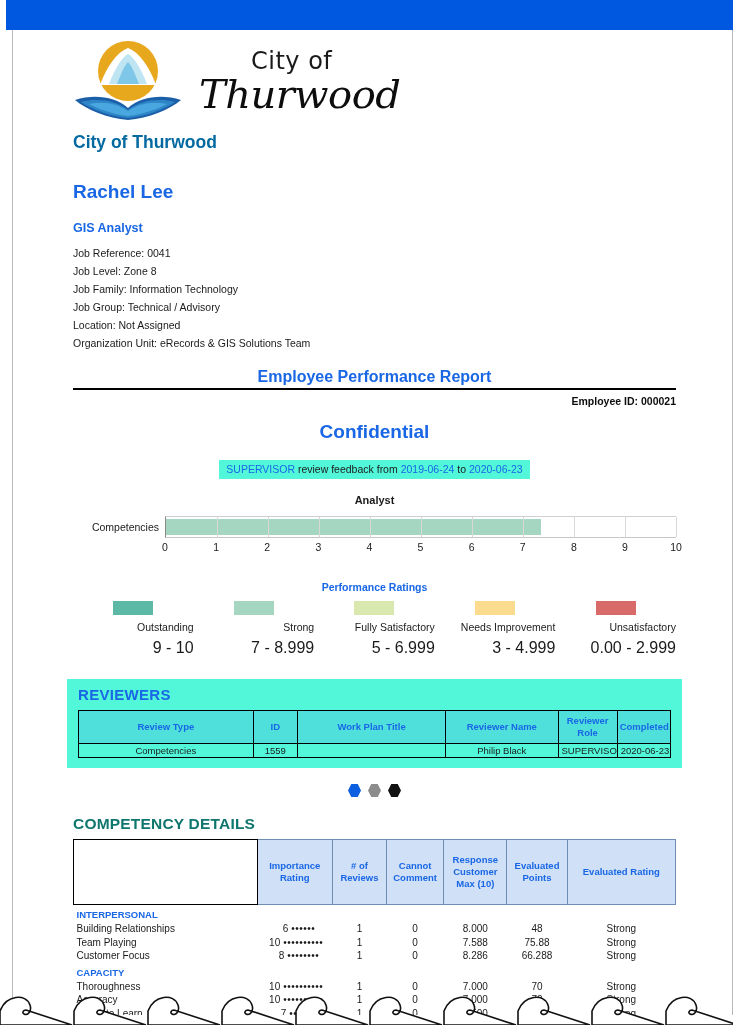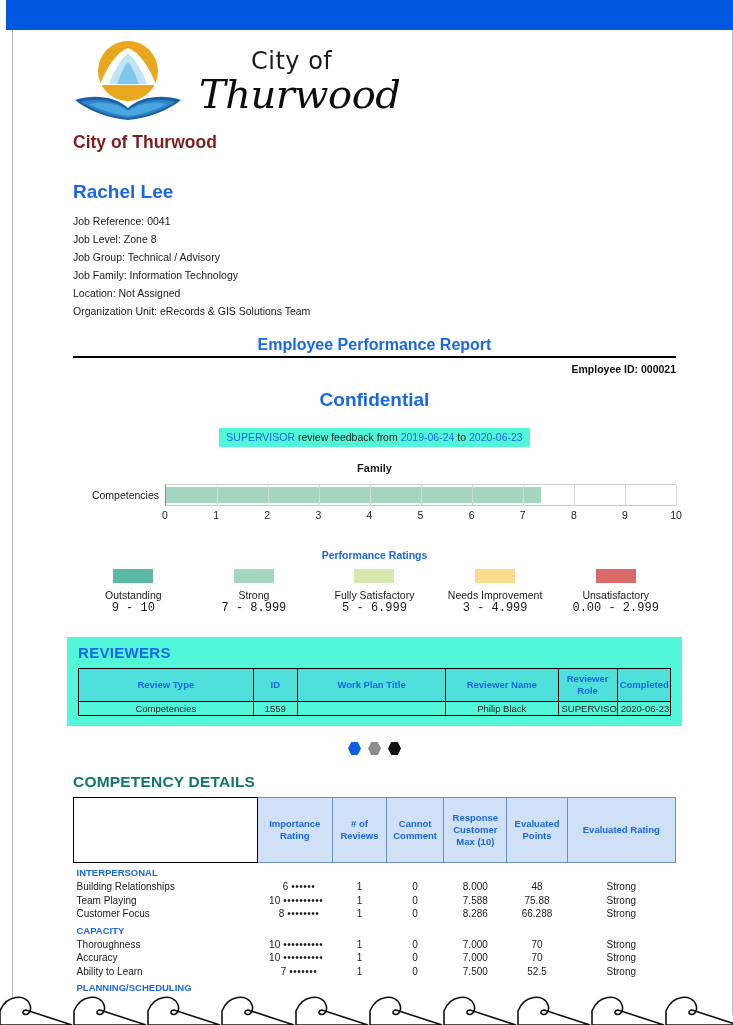--- a/index.html
+++ b/index.html
@@ -60,21 +60,21 @@
     font-family: "DejaVu Serif", serif;
     font-style: italic;
     font-size: 40px;
     color: #0d0d0d;
     line-height: 1.05;
     letter-spacing: -.5px;
   }
 
   
   .org-title {
-    color: #7f1d1d;
+    color: #0369a1;
     font-size: 17.5px;
     font-weight: bold;
     margin-top: 10px;
   }
   .emp-name {
     color: #1967E5;
     font-size: 19px;
     font-weight: bold;
     margin-top: 28px;
   }
@@ -198,36 +198,36 @@
     font-size: 10.5px;
     font-weight: bold;
     margin-top: 24px;
   }
   .legend-row {
     display: flex;
     margin-top: 8px;
   }
   .legend-item {
     flex: 1;
-    text-align: center;
+    text-align: right;
   }
   .legend-swatch {
     width: 40px; height: 14px;
     margin: 0 auto;
     display: block;
   }
   .legend-label {
     font-size: 10.5px;
     color: #1a1a1a;
     margin-top: 6px;
   }
   .legend-range {
-    font-size: 12px;
-    color: #1a1a1a;
-    font-family: Liberation Mono, monospace;
+    font-size: 16px;
+    color: #1a1a1a;
+    margin-top: 6px;
   }
 
   
   .reviewers-block {
     background: #52F7DA;
     margin-top: 22px;
     margin-left: -6px;
     margin-right: -6px;
     padding: 7px 11px 10px 11px;
   }
@@ -367,39 +367,40 @@
         <path d="M16 66 C30 63 44 65 55 73 C66 65 80 63 94 66 C82 72 70 76 55 78 C40 76 28 72 16 66 Z" fill="#49A6DE"></path>
       </svg>
       <div class="logo-word">
         <div class="logo-city">City of</div>
         <div class="logo-name">Thurwood</div>
       </div>
     </div>
 
     <div class="org-title">City of Thurwood</div>
     <div class="emp-name">Rachel Lee</div>
+    <div class="emp-role">GIS Analyst</div>
     <div class="emp-fields" id="emp-fields">
         <div class="emp-field">Job Reference: 0041</div>
         <div class="emp-field">Job Level: Zone 8</div>
+        <div class="emp-field">Job Family: Information Technology</div>
         <div class="emp-field">Job Group: Technical / Advisory</div>
-        <div class="emp-field">Job Family: Information Technology</div>
         <div class="emp-field">Location: Not Assigned</div>
         <div class="emp-field">Organization Unit: eRecords &amp; GIS Solutions Team</div>
       </div>
 
     <div class="report-title">Employee Performance Report</div>
     <div class="rule-black"></div>
     <div class="emp-id">Employee ID: 000021</div>
     <div class="confidential">Confidential</div>
 
     <div class="feedback-band-wrap">
       <span class="feedback-band"><span class="hl">SUPERVISOR</span><span> review feedback from </span><span class="hl">2019-06-24</span><span> to </span><span class="hl">2020-06-23</span></span>
     </div>
 
-    <div class="chart-title">Family</div>
+    <div class="chart-title">Analyst</div>
     <div class="chart-area">
       <div class="chart-cat-label">Competencies</div>
       <div class="chart-plot" id="chart-plot">
         <div class="chart-bar" id="chart-bar" style="width: 73.5%; background: rgb(165, 214, 193);"></div>
       <div class="chart-grid" style="left: 10%;"></div>
           <div class="chart-grid" style="left: 20%;"></div>
           <div class="chart-grid" style="left: 30%;"></div>
           <div class="chart-grid" style="left: 40%;"></div>
           <div class="chart-grid" style="left: 50%;"></div>
           <div class="chart-grid" style="left: 60%;"></div>

